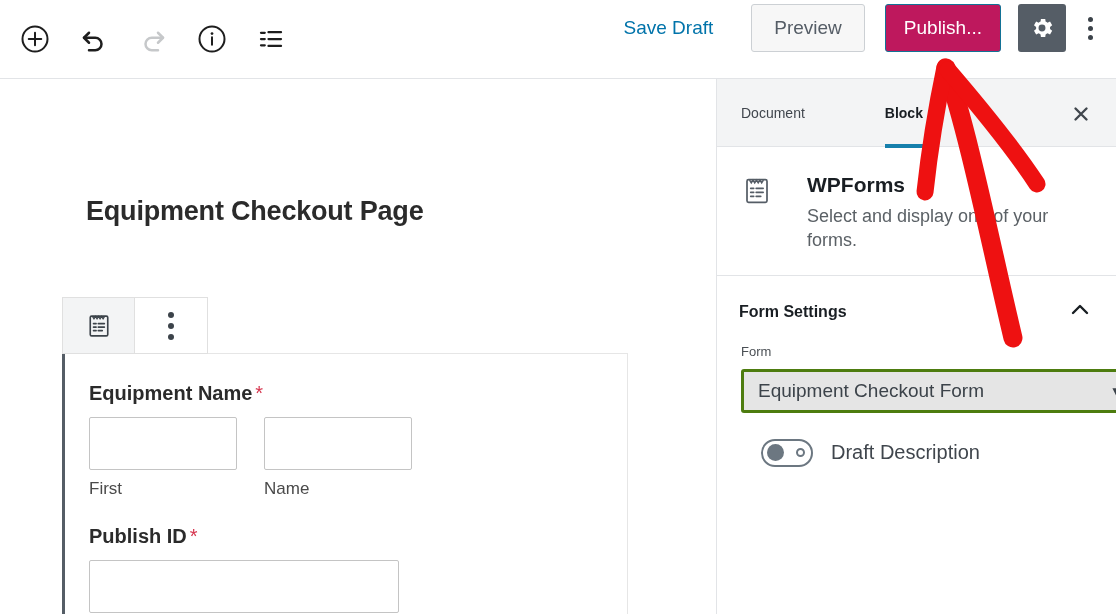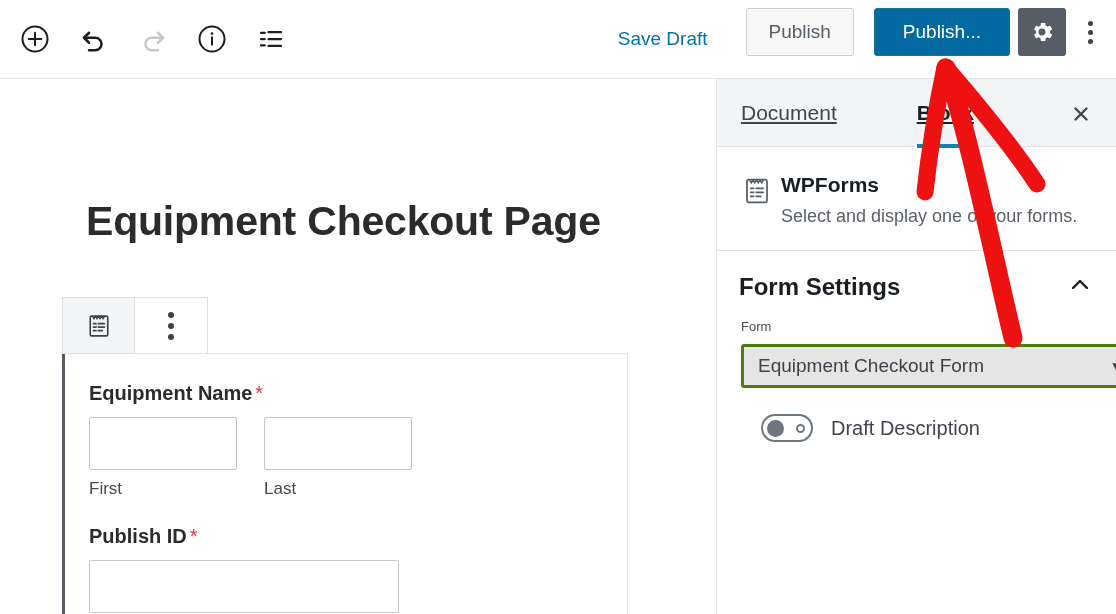--- a/index.html
+++ b/index.html
@@ -41,21 +41,21 @@
     cursor: pointer;
     color: #1e1e1e;
   }
   .tb-icon.disabled { color: #c6c8ca; cursor: default; }
 
   .topbar-right {
     position: absolute;
     right: 8px; top: 0;
     height: 56px;
     display: flex;
-    align-items: flex-end;
+    align-items: center;
     gap: 0;
   }
   .save-draft {
     color: #0073aa;
     font-size: 19px;
     padding: 6px 10px;
     cursor: pointer;
     margin-right: 28px;
     white-space: nowrap;
   }
@@ -66,30 +66,30 @@
     color: #555d66;
     font-size: 19px;
     height: 48px;
     padding: 0 22px;
     display: flex; align-items: center;
     cursor: pointer;
     margin-right: 20px;
     font-family: "Liberation Sans", sans-serif;
   }
   .btn-publish {
-    background: #0369a1;
+    background: #be185d;
     border: 1px solid #127296;
     border-radius: 3px;
     color: #ffffff;
     font-size: 19px;
     height: 48px;
-    padding: 0 28px;
+    padding: 0 18px;
     display: flex; align-items: center;
     cursor: pointer;
-    margin-right: 8px;
+    margin-right: 17px;
     font-family: "Liberation Sans", sans-serif;
   }
   .btn-gear {
     background: #555d66;
     border-radius: 3px;
     width: 48px; height: 48px;
     display: flex; align-items: center; justify-content: center;
     cursor: pointer;
     color: #ffffff;
     margin-right: 6px;
@@ -108,21 +108,21 @@
     position: absolute;
     left: 0; top: 79px;
     width: 698px; height: 535px;
     background: #ffffff;
     overflow: hidden;
   }
   .post-title {
     position: absolute;
     left: 86px; top: 115px;
     width: 540px;
-    font-size: 41px;
+    font-size: 27px;
     font-weight: bold;
     color: #2b2b2b;
     line-height: 1.32;
     letter-spacing: -0.2px;
   }
 
   
   .block-wrap {
     position: absolute;
     left: 62px; top: 218px;
@@ -215,28 +215,27 @@
   }
   .sb-tabs {
     height: 68px;
     background: #f3f4f5;
     border-bottom: 1px solid #e2e4e7;
     display: flex;
     align-items: center;
     position: relative;
   }
   .sb-tab {
-    font-size: 21px;
+    font-size: 14px;
     color: #40464d;
     padding: 0 14px;
     height: 68px;
     display: flex; align-items: center;
     cursor: pointer;
     position: relative;
-    text-decoration: underline;
   }
   .sb-tab.active { font-weight: bold; color: #191e23; }
   .sb-tab.active::after {
     content: "";
     position: absolute;
     left: 14px; right: 14px; bottom: -1px;
     height: 4px;
     background: #1680ac;
   }
   .sb-tab:first-child { margin-left: 10px; }
@@ -247,35 +246,35 @@
     width: 34px; height: 34px;
     display: flex; align-items: center; justify-content: center;
     cursor: pointer;
     color: #40464d;
   }
 
   .block-card {
     padding: 26px 24px 22px 24px;
     border-bottom: 1px solid #e2e4e7;
     display: flex;
-    gap: 8px;
+    gap: 34px;
     background: #ffffff;
   }
   .bc-icon { flex: 0 0 auto; padding-top: 2px; color: #555d66; }
   .bc-title { font-size: 21px; font-weight: bold; color: #191e23; margin-bottom: 7px; }
   .bc-desc { font-size: 18px; color: #5b6166; line-height: 1.36; }
 
   .panel-header {
     display: flex;
     align-items: center;
     justify-content: space-between;
     padding: 22px 24px 18px 22px;
     cursor: pointer;
   }
-  .panel-title { font-size: 24px; font-weight: bold; color: #191e23; }
+  .panel-title { font-size: 16px; font-weight: bold; color: #191e23; }
   .panel-chevron { color: #191e23; }
 
   .panel-body { padding: 0 24px 0 24px; }
   .field-group-label { font-size: 13px; color: #4a4f54; margin-bottom: 10px; }
   .select-box {
     width: 396px; height: 44px;
     border: 3px solid #4d7c0f;
     border-radius: 3px;
     background: #e5e5e5;
     display: flex;
@@ -368,21 +367,21 @@
       <div class="tb-icon">
         <svg width="30" height="30" viewBox="0 0 24 24" fill="none" stroke="currentColor" stroke-width="1.8" stroke-linecap="round">
           <path d="M4 7h3M4 12h3M4 17h3"></path>
           <path d="M10 6.5h10M10 12h10M10 17.5h10"></path>
         </svg>
       </div>
     </div>
 
     <div class="topbar-right">
       <div class="save-draft">Save Draft</div>
-      <div class="btn-preview">Publish</div>
+      <div class="btn-preview">Preview</div>
       <div class="btn-publish">Publish...</div>
       <div class="btn-gear">
         <svg width="26" height="26" viewBox="0 0 24 24" fill="currentColor">
           <path d="M19.4 13a7.6 7.6 0 0 0 0-2l2-1.5-2-3.4-2.3 1a7.7 7.7 0 0 0-1.8-1l-.3-2.4h-4l-.3 2.4c-.7.2-1.3.6-1.8 1l-2.3-1-2 3.4L6.6 11a7.6 7.6 0 0 0 0 2l-2 1.5 2 3.4 2.3-1c.5.4 1.1.8 1.8 1l.3 2.4h4l.3-2.4c.7-.2 1.3-.6 1.8-1l2.3 1 2-3.4-2-1.5zM12 15.2A3.2 3.2 0 1 1 12 8.8a3.2 3.2 0 0 1 0 6.4z"></path>
         </svg>
       </div>
       <div class="btn-kebab">
         <span class="kebab-dots">
             <i></i>
             <i></i>
@@ -423,21 +422,21 @@
             <span>Equipment Name</span><span class="req">*</span>
           </div>
 
           <div class="name-row">
             <div class="name-col">
               <div class="txt-input"></div>
               <div class="sub-label">First</div>
             </div>
             <div class="name-col">
               <div class="txt-input"></div>
-              <div class="sub-label">Last</div>
+              <div class="sub-label">Name</div>
             </div>
           </div>
 
           <div class="spacer"></div>
 
           <div class="field-label">
             <span>Publish ID</span><span class="req">*</span>
           </div>
           <div class="txt-input wide"></div>
 

